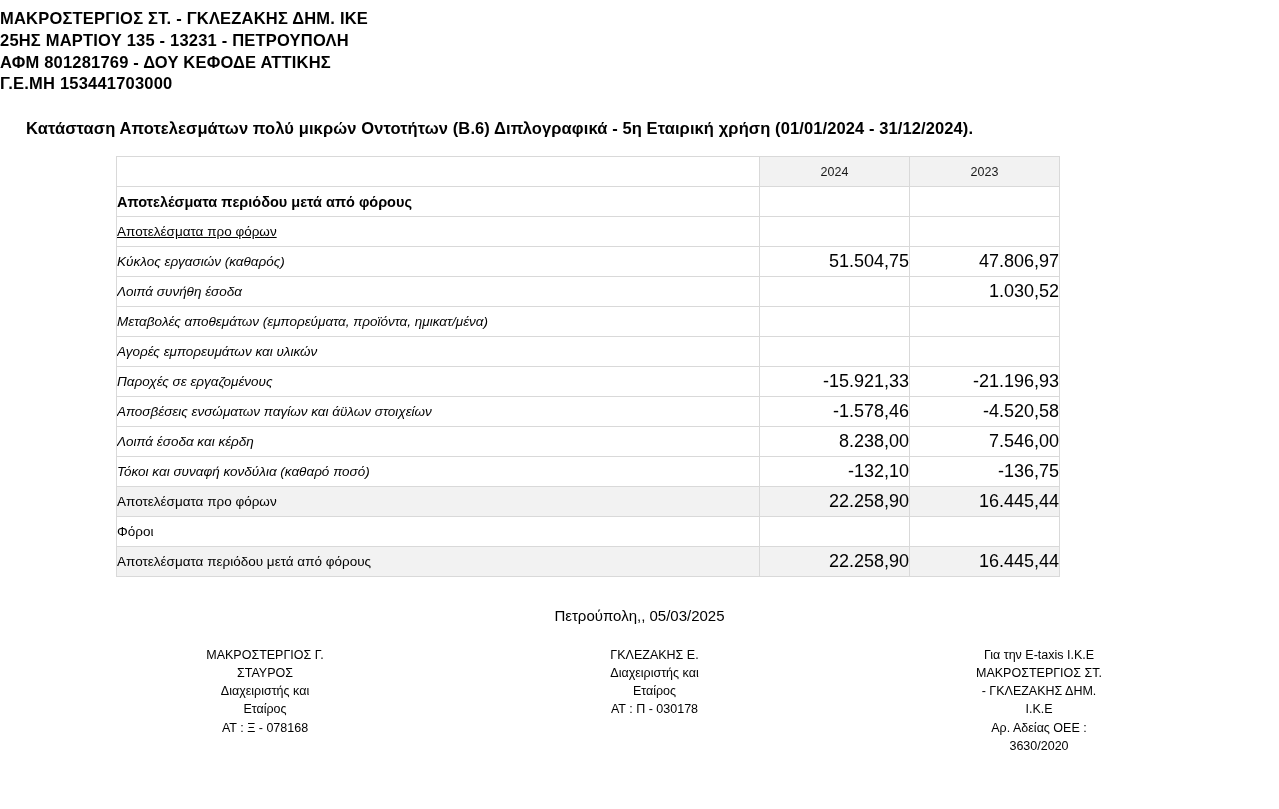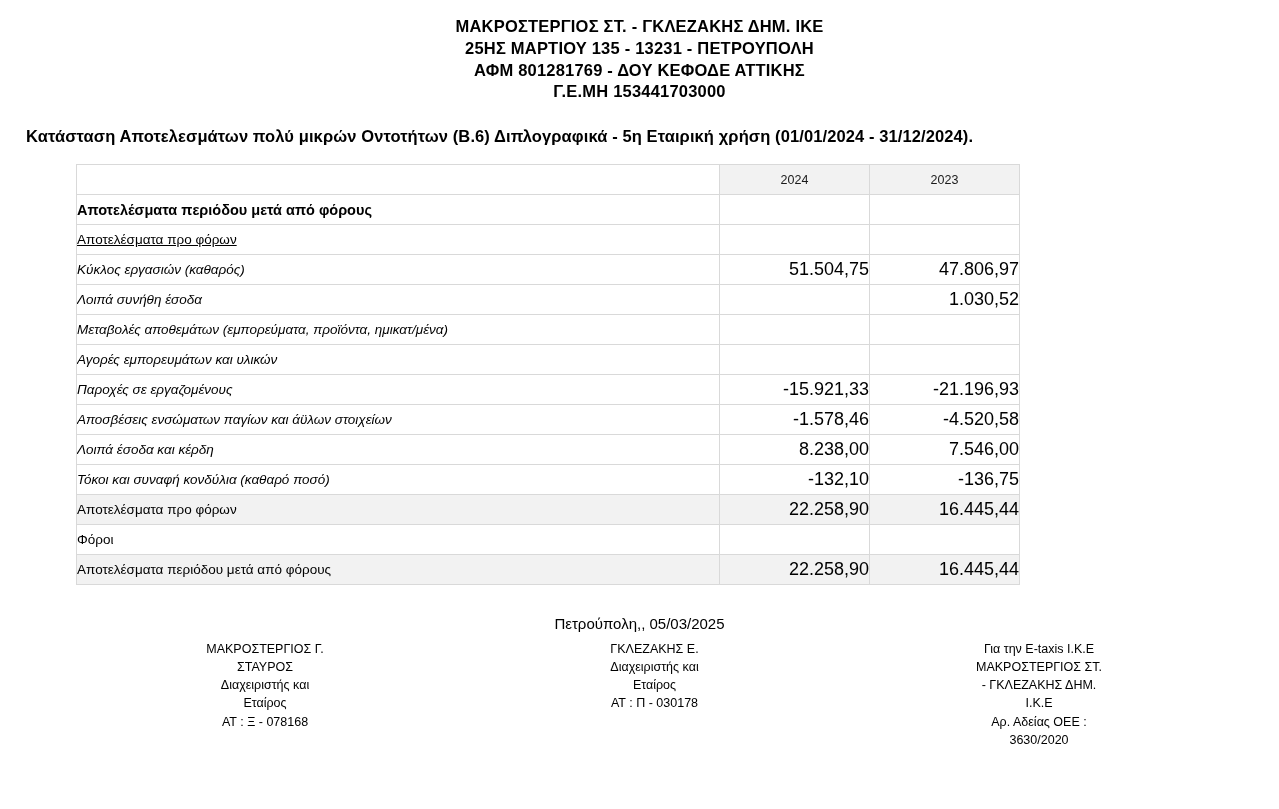--- a/index.html
+++ b/index.html
@@ -17,43 +17,42 @@
   .page {
     position: relative;
     width: 1279px;
     height: 809px;
     box-sizing: border-box;
     padding: 0;
   }
 
   
   .company-header {
-    text-align: center;
-    padding-top: 16px;
+    padding-top: 8px;
     line-height: 1.32;
   }
   .company-header div {
     font-weight: bold;
     font-size: 16.5px;
     letter-spacing: 0.2px;
   }
 
   
   .statement-title {
     margin-top: 24px;
     padding-left: 26px;
     font-weight: bold;
     font-size: 16.5px;
     letter-spacing: 0.1px;
   }
 
   
   .table-wrap {
     margin-top: 18px;
-    padding-left: 76px;
+    padding-left: 116px;
     padding-right: 168px;
   }
   table.fin {
     border-collapse: collapse;
     width: 943px;
     table-layout: fixed;
     font-size: 13.5px;
   }
   table.fin col.c-label { width: 643px; }
   table.fin col.c-y1 { width: 150px; }
@@ -103,21 +102,21 @@
 
   
   .place-date {
     margin-top: 30px;
     text-align: center;
     font-size: 15px;
   }
 
   
   .signatures {
-    margin-top: 8px;
+    margin-top: 22px;
     display: flex;
     justify-content: space-between;
     padding-left: 150px;
     padding-right: 130px;
   }
   .sig-block {
     width: 230px;
     text-align: center;
     font-size: 12.5px;
     line-height: 1.45;

